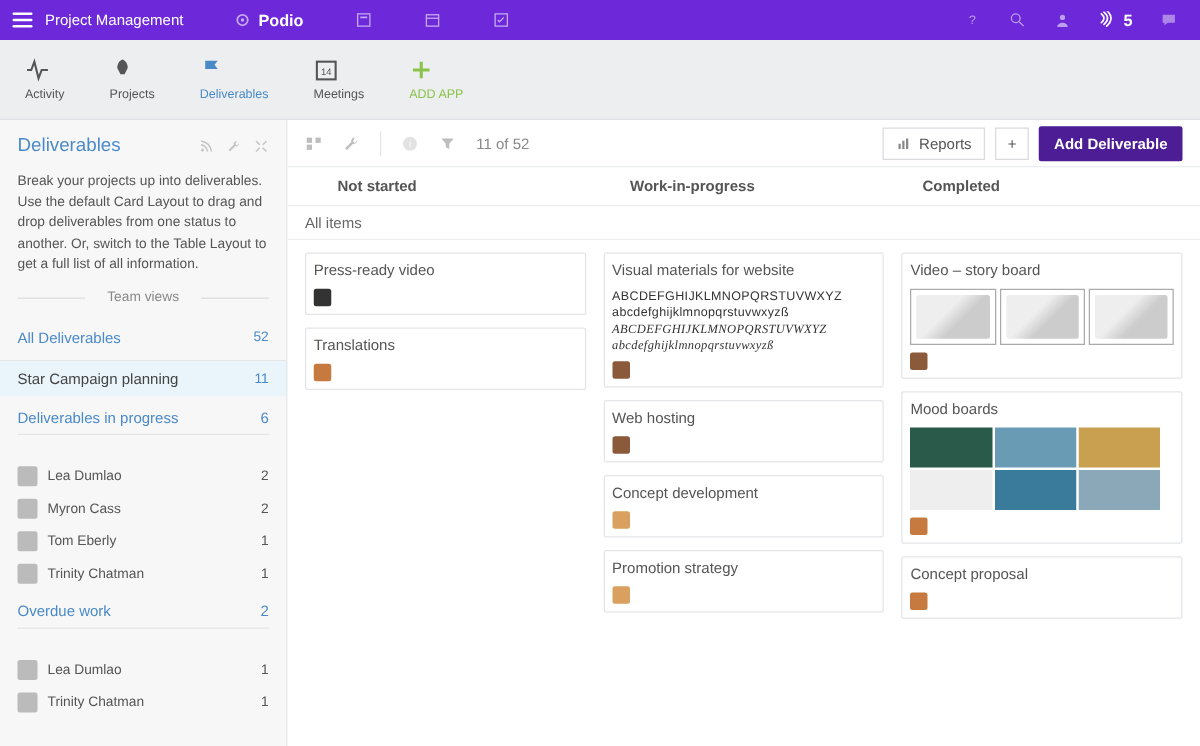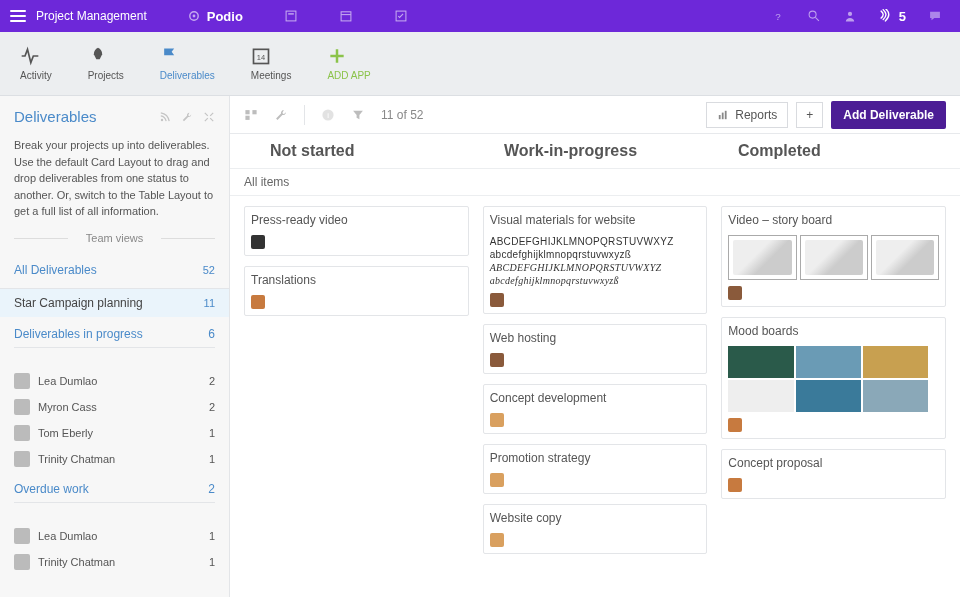--- a/index.html
+++ b/index.html
@@ -40,21 +40,21 @@
 .content{flex:1;display:flex;flex-direction:column;overflow:hidden}
 .toolbar{height:38px;background:#fff;border-bottom:1px solid #e7e9ec;display:flex;align-items:center;padding:0 14px;font-size:12px;color:#888;gap:16px}
 .toolbar .sep{width:1px;height:20px;background:#e3e5e8}
 .tool-icon{width:14px;height:14px;opacity:.55;cursor:pointer}
 .toolbar-right{margin-left:auto;display:flex;align-items:center;gap:8px}
 .reports-btn{border:1px solid #d9dbdf;padding:5px 10px;background:#fff;font-size:12px;color:#555;display:flex;align-items:center;gap:6px;cursor:pointer}
 .plus-btn{border:1px solid #d9dbdf;padding:5px 9px;background:#fff;font-size:12px;color:#555;cursor:pointer}
 .add-btn{background:#4c1d95;color:#fff;border:none;padding:7px 12px;font-size:12px;font-weight:700;cursor:pointer;border-radius:2px}
 .kanban{flex:1;overflow:auto;background:#fff}
 .kanban-head{display:flex;padding:8px 14px;border-bottom:1px solid #eceef0}
-.col-head{flex:1;font-size:16px;font-weight:600;color:#555;padding-left:26px}
+.col-head{flex:1;font-size:12px;font-weight:600;color:#555;padding-left:26px}
 .all-items{padding:6px 14px;font-size:12px;color:#666;border-bottom:1px solid #eceef0}
 .columns{display:flex;gap:14px;padding:10px 14px}
 .column{flex:1;display:flex;flex-direction:column;gap:10px}
 .card{border:1px solid #e3e5e8;border-radius:2px;background:#fff;padding:6px;font-size:12px;color:#555}
 .card .title{margin-bottom:8px}
 .card .av{width:14px;height:14px;border-radius:2px}
 .av1{background:#333}.av2{background:#c77a3f}.av3{background:#8a5a3b}.av4{background:#d9a05f}
 .preview-typography{margin:6px 0;font-size:10px;line-height:1.3;color:#333;letter-spacing:.3px}
 .preview-typography .serif{font-family:Georgia,serif;font-style:italic}
 .preview-typography .europe{font-weight:400}
@@ -315,24 +315,20 @@
               <div class="av av3"></div>
             </div>
           <div class="card">
               <div class="title">Concept development</div>
               <div class="av av4"></div>
             </div>
           <div class="card">
               <div class="title">Promotion strategy</div>
               <div class="av av4"></div>
             </div>
-          <div class="card">
-              <div class="title">Website copy</div>
-              <div class="av av4"></div>
-            </div>
         </div>
         <div class="column">
           <div class="card">
             <div class="title">Video – story board</div>
             <div class="preview-story">
                 <div class="story-frame"></div>
                 <div class="story-frame"></div>
                 <div class="story-frame"></div>
               </div>
             <div class="av av3"></div>

